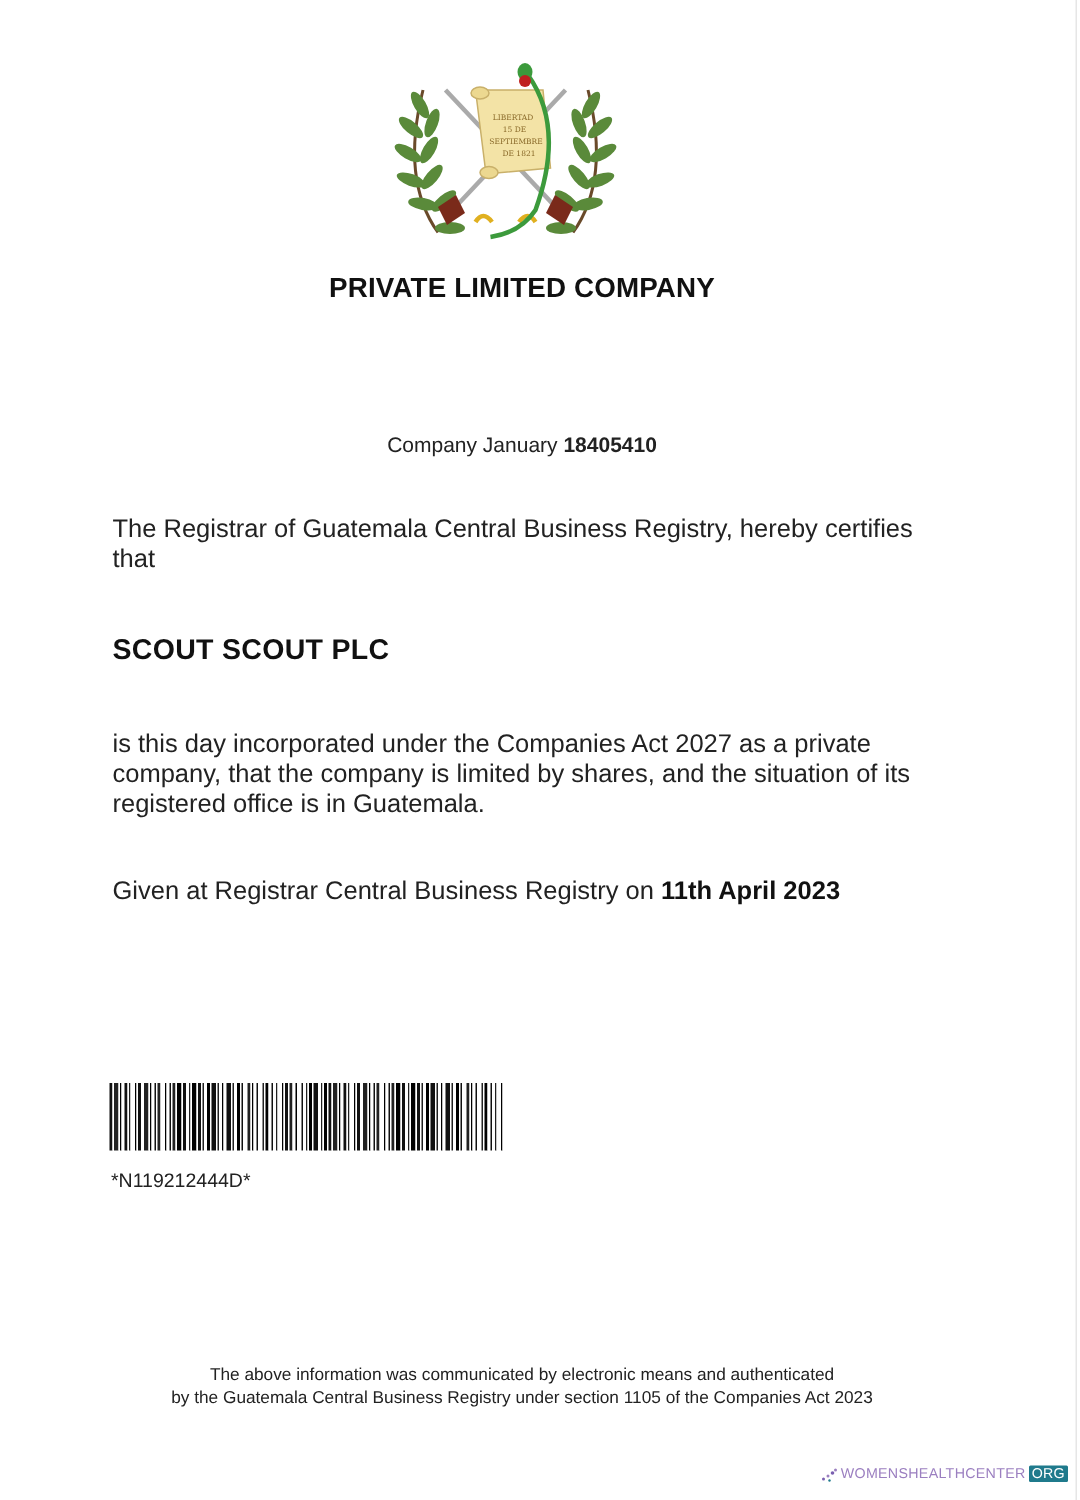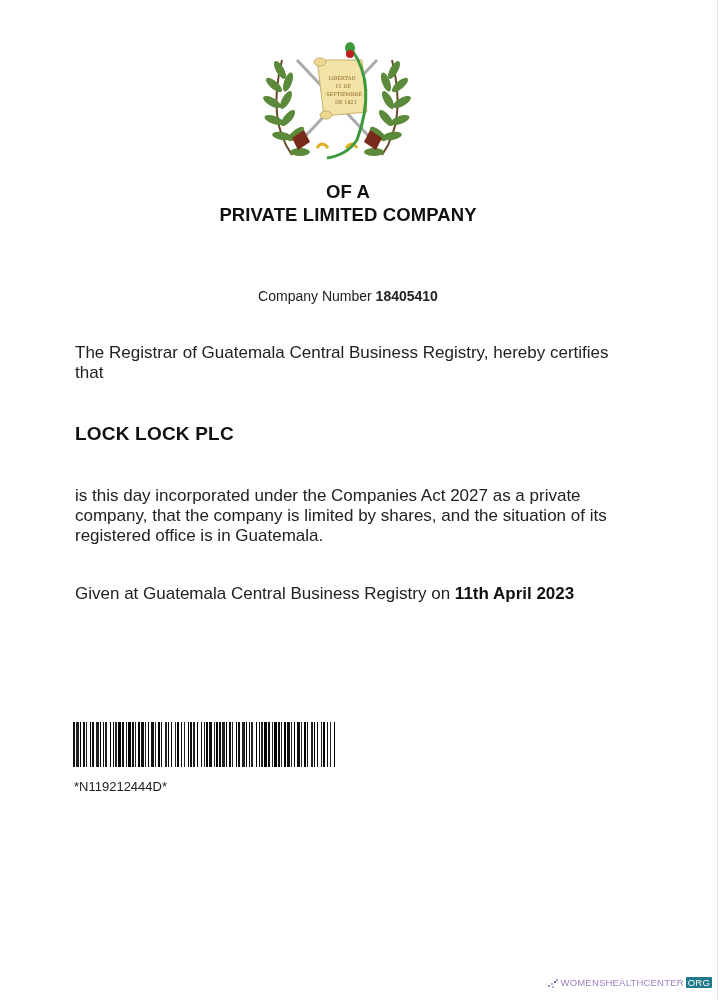--- a/index.html
+++ b/index.html
@@ -79,37 +79,36 @@
       <text x="84" y="74">DE 1821</text>
     </g>
 
     <path d="M90 20 Q115 55 95 110 Q85 125 65 128" stroke="#3c9a3c" stroke-width="3" fill="none"></path>
     <ellipse cx="88" cy="18" rx="5" ry="6" fill="#3c9a3c"></ellipse>
     <ellipse cx="88" cy="24" rx="4" ry="4" fill="#c02020"></ellipse>
   </svg>
 </div>
 
 <div class="title">
-  <div>OF A</div>
   <div>PRIVATE LIMITED COMPANY</div>
 </div>
 
 <div class="company-number">
-  <span>Company Number</span>
+  <span>Company January</span>
   <b>18405410</b>
 </div>
 
 <div class="para p1">The Registrar of Guatemala Central Business Registry, hereby certifies that</div>
 
-<div class="company-name">LOCK LOCK PLC</div>
+<div class="company-name">SCOUT SCOUT PLC</div>
 
 <div class="para p2">is this day incorporated under the Companies Act 2027 as a private company, that the company is limited by shares, and the situation of its registered office is in Guatemala.</div>
 
 <div class="para p3">
-  <span>Given at Guatemala Central Business Registry on</span>
+  <span>Given at Registrar Central Business Registry on</span>
   <b>11th April 2023</b>
 </div>
 
 <div class="barcode" id="barcode">
     <span style="width: 2px; background: rgb(17, 17, 17);"></span>
     <span style="width: 1px; background: rgb(255, 255, 255);"></span>
     <span style="width: 3px; background: rgb(34, 34, 34);"></span>
     <span style="width: 1px; background: rgb(255, 255, 255);"></span>
     <span style="width: 1px; background: rgb(0, 0, 0);"></span>
     <span style="width: 2px; background: rgb(255, 255, 255);"></span>
@@ -266,20 +265,22 @@
     <span style="width: 1px; background: rgb(17, 17, 17);"></span>
     <span style="width: 2px; background: rgb(255, 255, 255);"></span>
     <span style="width: 1px; background: rgb(34, 34, 34);"></span>
     <span style="width: 3px; background: rgb(255, 255, 255);"></span>
     <span style="width: 1px; background: rgb(0, 0, 0);"></span>
     <span style="width: 1px; background: rgb(255, 255, 255);"></span>
   </div>
 <div class="barcode-text">*N119212444D*</div>
 
 <div class="footer">
+  <div>The above information was communicated by electronic means and authenticated</div>
+  <div>by the Guatemala Central Business Registry under section 1105 of the Companies Act 2023</div>
 </div>
 
 <div class="watermark">
   <svg width="12" height="10" viewBox="0 0 12 10">
     <circle cx="2" cy="8" r="1" fill="#7a5fb0"></circle>
     <circle cx="5" cy="6" r="1" fill="#9b7fc0"></circle>
     <circle cx="8" cy="4" r="1.2" fill="#7a5fb0"></circle>
     <circle cx="10" cy="2" r="1" fill="#9b7fc0"></circle>
     <circle cx="6" cy="9" r="0.8" fill="#1f7a8c"></circle>
   </svg>

